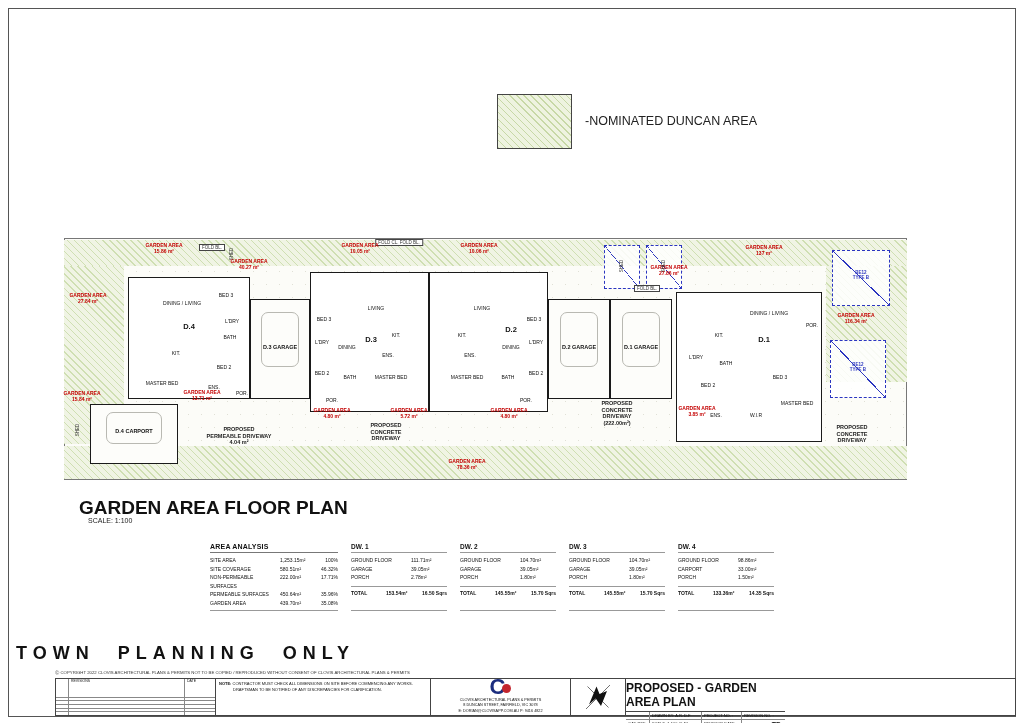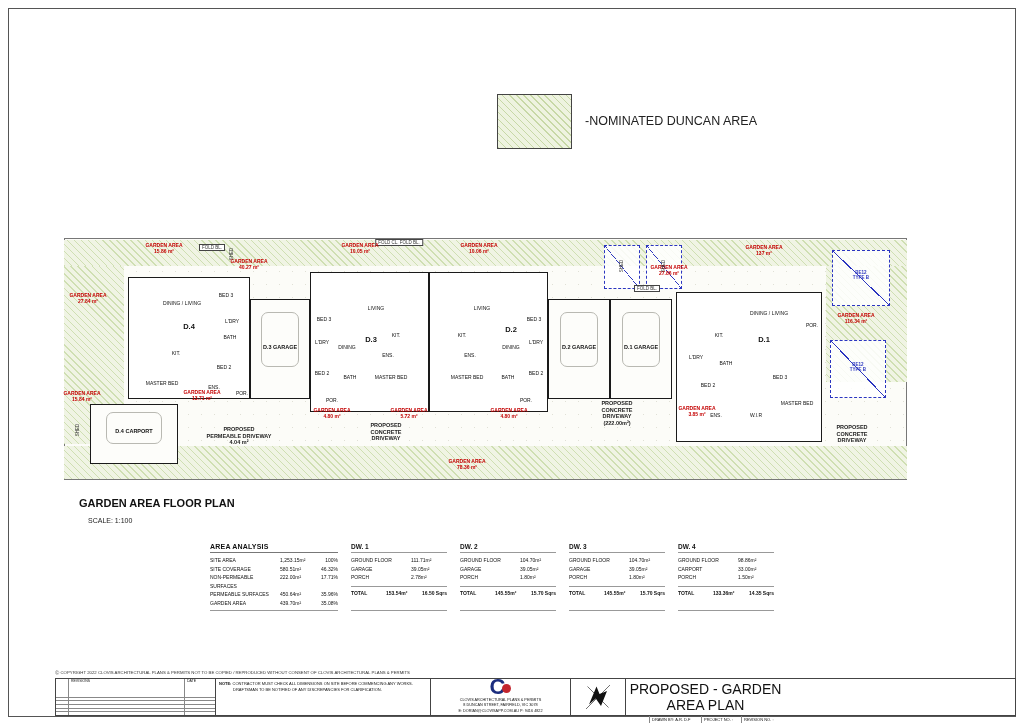--- a/index.html
+++ b/index.html
@@ -28,21 +28,21 @@
   .red{color:#c40000;font-size:5px;font-weight:bold;}
   .room{font-size:5px;color:#111;}
   .uid{font-size:7.5px;font-weight:bold;color:#111;}
   .gar{font-size:5.5px;font-weight:bold;color:#111;}
   .drv{font-size:5.5px;font-weight:bold;color:#222;}
   .fold{font-size:4.5px;border:0.5px solid #444;background:#fff;padding:0 2px;color:#333;}
   .vert{font-size:4.5px;color:#333;transform:translate(-50%,-50%) rotate(-90deg);}
   .blue{color:#2b35c0;font-size:4.5px;font-weight:bold;}
 
   
-  #plan-heading{position:absolute;left:79px;top:497px;font-size:11px;font-weight:bold;color:#111;}
+  #plan-heading{position:absolute;left:79px;top:497px;font-size:19px;font-weight:bold;color:#111;}
   #plan-scale{position:absolute;left:88px;top:517px;font-size:7px;color:#222;}
 
   
   #analysis-table{position:absolute;left:210px;top:543px;width:566px;display:flex;gap:13px;}
   .acol{width:128px;border-bottom:0.8px solid #999;padding-bottom:3px;}
   #analysis-title{font-size:7px;font-weight:bold;border-bottom:0.8px solid #777;padding-bottom:2px;margin-bottom:3px;letter-spacing:.2px;}
   .arow{display:flex;font-size:5px;line-height:1.7;}
   .arow .al{flex:1;}
   .arow .av{width:34px;}
   .arow .ap{width:24px;text-align:right;}
@@ -73,21 +73,21 @@
   .rc2{flex:1;border-right:0.5px solid #888;padding-left:2px;}
   .rc3{width:28px;padding-left:2px;}
   #note-block{width:215px;font-size:4px;padding:2px 3px;line-height:1.5;}
   #note-label{font-weight:bold;}
   #company-block{width:140px;text-align:center;font-size:3.8px;line-height:1.4;padding-top:1px;}
   .clogo{width:30px;height:18px;margin:0 auto;position:relative;}
   .clogo .c{position:absolute;left:4px;top:-4px;font-size:22px;line-height:1;font-weight:bold;color:#1b2d7e;}
   .clogo .dot{position:absolute;left:16px;top:4px;width:9px;height:9px;border-radius:50%;background:#c2262e;}
   #arrow-block{width:55px;display:flex;align-items:center;justify-content:center;}
   #drawing-block{width:159px;border-right:none;display:flex;flex-direction:column;font-size:4px;}
-  #drawing-title{font-size:14px;font-weight:normal;text-align:center;border-bottom:0.8px solid #444;padding:2px 0;}
+  #drawing-title{font-size:12px;font-weight:bold;border-bottom:0.8px solid #444;padding:2px 0;}
   .dgrid{display:grid;grid-template-columns:24px 52px 40px 1fr;flex:1;}
   .dcell{border-right:0.5px solid #888;border-bottom:0.5px solid #888;padding:1px 2px;overflow:hidden;}
   .dcell.last{border-right:none;}
   .dcell.bot{border-bottom:none;}
   .tpbig{font-size:7px;font-weight:bold;}
 </style>
 </head>
 <body>
 
 <div id="page">
@@ -327,20 +327,21 @@
           </div>
           <div class="dwtotal">
             <span>TOTAL</span>
             <span class="dwv">133.36m²</span>
             <span class="sqrs">14.35 Sqrs</span>
           </div>
         </div>
       </div>
   </div>
 
+  <div id="stamp">TOWN PLANNING ONLY</div>
   <div id="copyright">Ⓒ COPYRIGHT 2022 CLOVIS ARCHITECTURAL PLANS &amp; PERMITS   NOT TO BE COPIED / REPRODUCED WITHOUT CONSENT OF CLOVIS ARCHITECTURAL PLANS &amp; PERMITS</div>
 
   <div id="footer">
     <div id="revisions-table" class="fsec">
       <div class="rrow">
         <div class="rc1"></div>
         <div class="rc2">REVISIONS</div>
         <div class="rc3">DATE</div>
       </div>
       <div id="rev-rows" style="display:flex;flex-direction:column;flex:1;">

